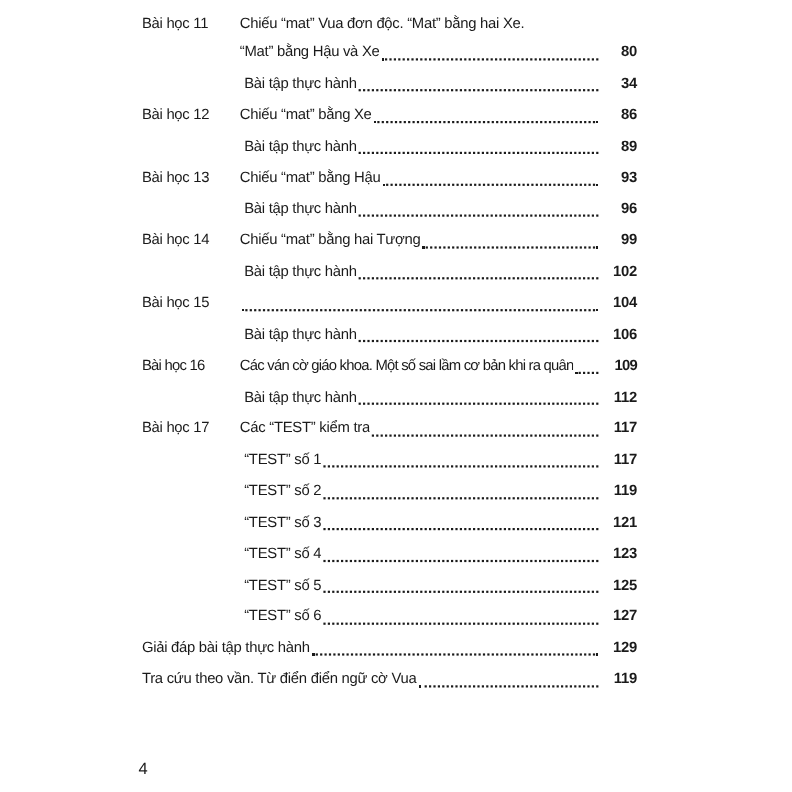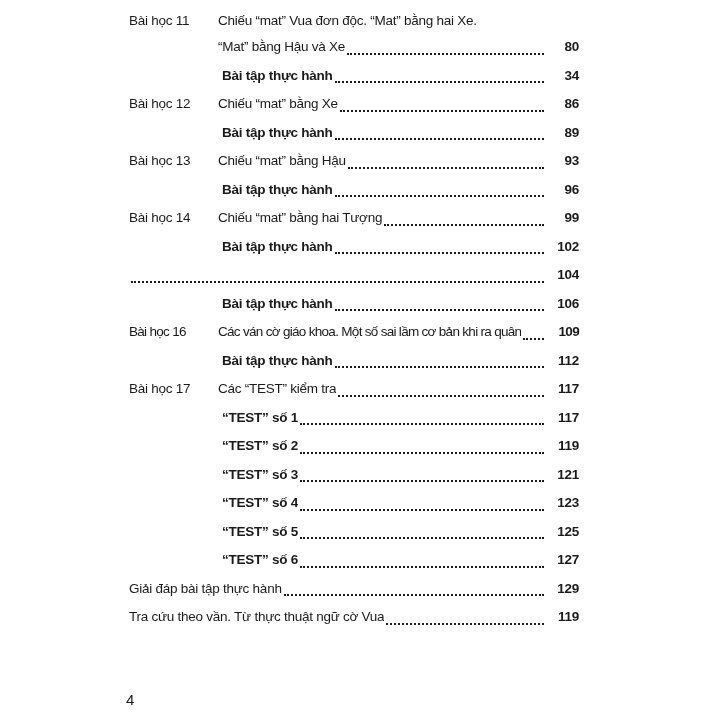--- a/index.html
+++ b/index.html
@@ -45,21 +45,20 @@
   .label {
     flex: 0 0 89px;
   }
   .title {
     flex: 0 1 auto;
     min-width: 0;
     overflow: hidden;
   }
   .row.indent .title {
     padding-left: 4px;
-    font-weight: bold;
   }
   .dots {
     flex: 1 1 auto;
     min-width: 8px;
     align-self: flex-end;
     margin: 0 5px 7px 2px;
     border-bottom: 2px dotted #1a1a1a;
   }
   .row.no-leader .dots {
     visibility: hidden;
@@ -134,20 +133,21 @@
     <span class="dots"></span>
     <span class="pagenum">99</span>
   </div>
       <div class="row indent">
     <span class="label"></span>
     <span class="title">Bài tập thực hành</span>
     <span class="dots"></span>
     <span class="pagenum">102</span>
   </div>
       <div class="row">
+    <span class="label">Bài học 15</span>
     <span class="dots"></span>
     <span class="pagenum">104</span>
   </div>
       <div class="row indent">
     <span class="label"></span>
     <span class="title">Bài tập thực hành</span>
     <span class="dots"></span>
     <span class="pagenum">106</span>
   </div>
       <div class="row compact">
@@ -205,19 +205,19 @@
     <span class="pagenum">127</span>
   </div>
       <div class="row full">
 
     <span class="title">Giải đáp bài tập thực hành</span>
     <span class="dots"></span>
     <span class="pagenum">129</span>
   </div>
       <div class="row full">
 
-    <span class="title">Tra cứu theo vần. Từ thực thuật ngữ cờ Vua</span>
+    <span class="title">Tra cứu theo vần. Từ điển điển ngữ cờ Vua</span>
     <span class="dots"></span>
     <span class="pagenum">119</span>
   </div>
     </div>
   <div class="footer-pagenum">4</div>
 </div>
 
 </body></html>

